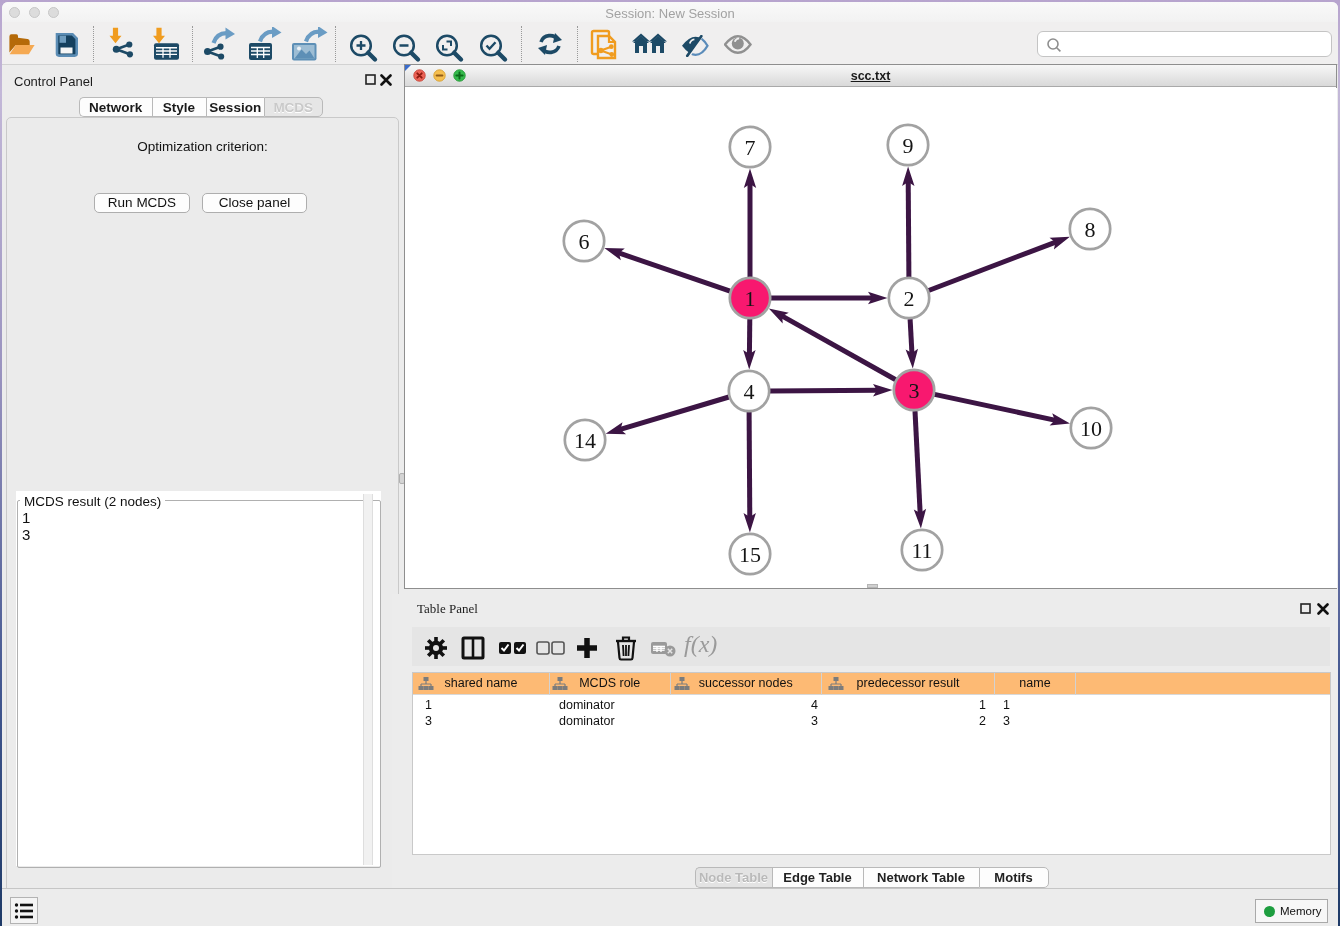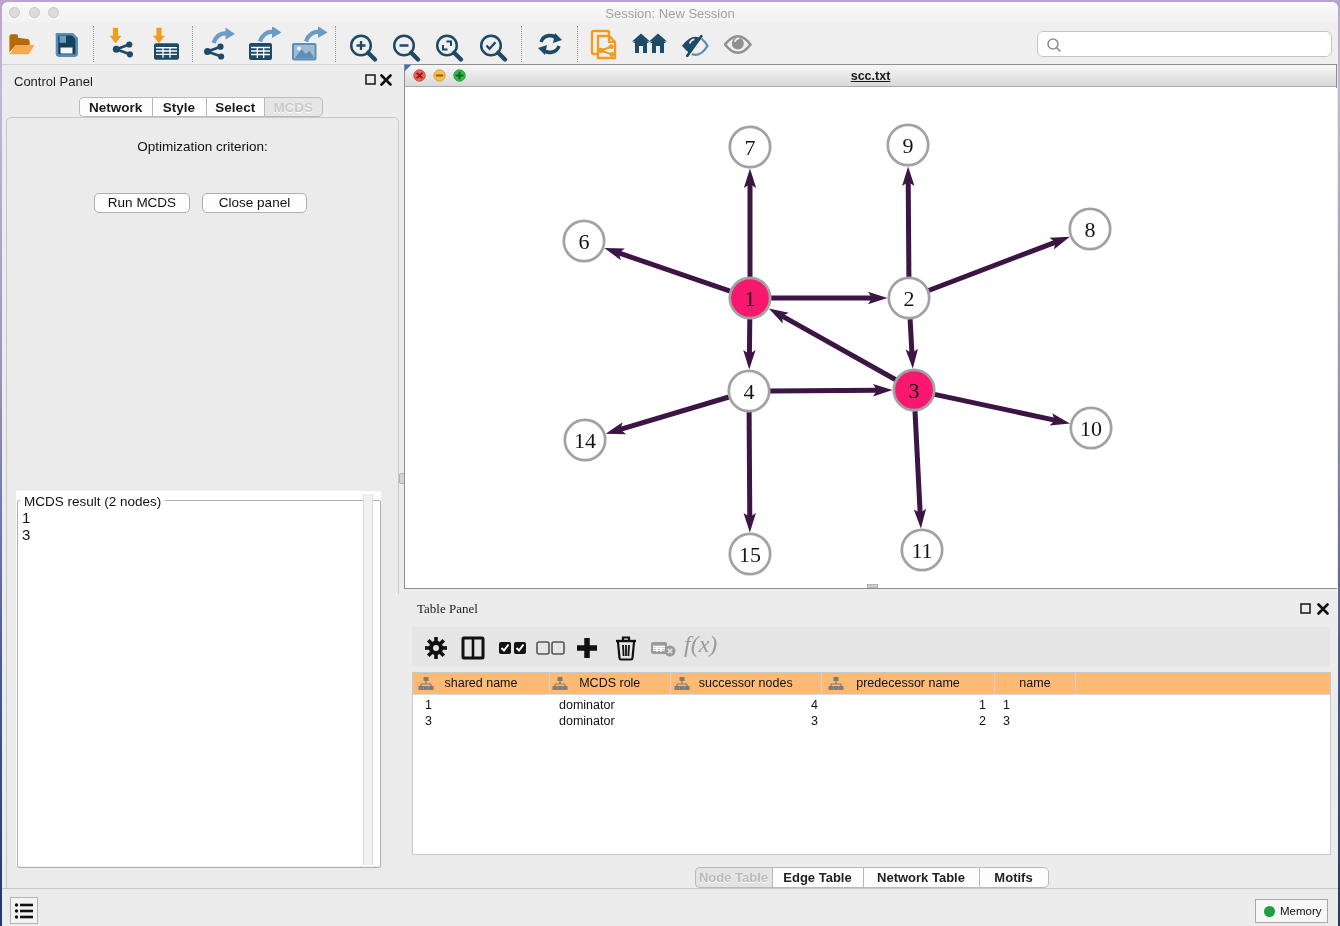--- a/index.html
+++ b/index.html
@@ -204,21 +204,21 @@
     <div id="cptitle">Control Panel</div>
     <svg width="11" height="11" style="position:absolute;left:363px;top:8px" viewBox="0 0 11 11">
         <rect x="1" y="1" width="9" height="9" fill="none" stroke="#222" stroke-width="1.6"></rect>
       </svg>
     <svg width="12" height="12" style="position:absolute;left:378px;top:8px" viewBox="0 0 12 12">
         <path d="M1.5 1.5 L10.5 10.5 M10.5 1.5 L1.5 10.5" stroke="#111" stroke-width="2.6" stroke-linecap="round"></path>
       </svg>
     <div class="tabrow" style="left:77px;top:30.5px">
       <div class="tab first" style="width:72.5px">Network</div>
       <div class="tab" style="width:54px">Style</div>
-      <div class="tab" style="width:58.5px">Select</div>
+      <div class="tab" style="width:58.5px">Session</div>
       <div class="tab last sel" style="width:58.5px">MCDS</div>
     </div>
     <div id="cpbody">
       <div id="optlabel">Optimization criterion:</div>
       <div class="btn" style="left:87px;width:96px">Run MCDS</div>
       <div class="btn" style="left:195px;width:105px">Close panel</div>
       <div id="fieldset">
         <div id="fsborder"></div>
         <div id="fslegend">MCDS result (2 nodes)</div>
         <div id="fstext">1<br>3</div>
@@ -361,21 +361,21 @@
           <circle cx="19" cy="11" r="5.5" fill="#9a9a9a"></circle>
           <path d="M16.8 8.8 L21.2 13.2 M21.2 8.8 L16.8 13.2" stroke="#e5e5e5" stroke-width="1.5"></path>
         </svg>
       <div style="position:absolute;left:272px;top:4px;font-family:'Liberation Serif',serif;font-style:italic;font-size:24px;color:#9a9a9a">f(x)</div>
       </div>
     <div id="ttable">
       <div id="thead">
         <div class="th" style="left:0;width:137px">shared name</div>
         <div class="th" style="left:137px;width:120.5px">MCDS role</div>
         <div class="th" style="left:257.5px;width:151.5px">successor nodes</div>
-        <div class="th" style="left:409px;width:173px">predecessor name</div>
+        <div class="th" style="left:409px;width:173px">predecessor result</div>
         <div class="th" style="left:582px;width:81px">name</div>
         <svg style="position:absolute;left:4.699999999999999px;top:3px" width="16" height="16" viewBox="0 0 16 16">
             <rect x="5.5" y="1" width="5" height="4" fill="#7c7c7c"></rect>
             <path d="M8 5 L8 8 M3 8 L13 8 M3 8 L3 10 M13 8 L13 10" stroke="#7c7c7c" stroke-width="1.2" fill="none"></path>
             <rect x="0.5" y="10" width="5" height="4" fill="#7c7c7c"></rect>
             <rect x="5.5" y="10" width="5" height="4" fill="#7c7c7c"></rect>
             <rect x="10.5" y="10" width="5" height="4" fill="#7c7c7c"></rect>
           </svg>
         <svg style="position:absolute;left:139.2px;top:3px" width="16" height="16" viewBox="0 0 16 16">
             <rect x="5.5" y="1" width="5" height="4" fill="#7c7c7c"></rect>

